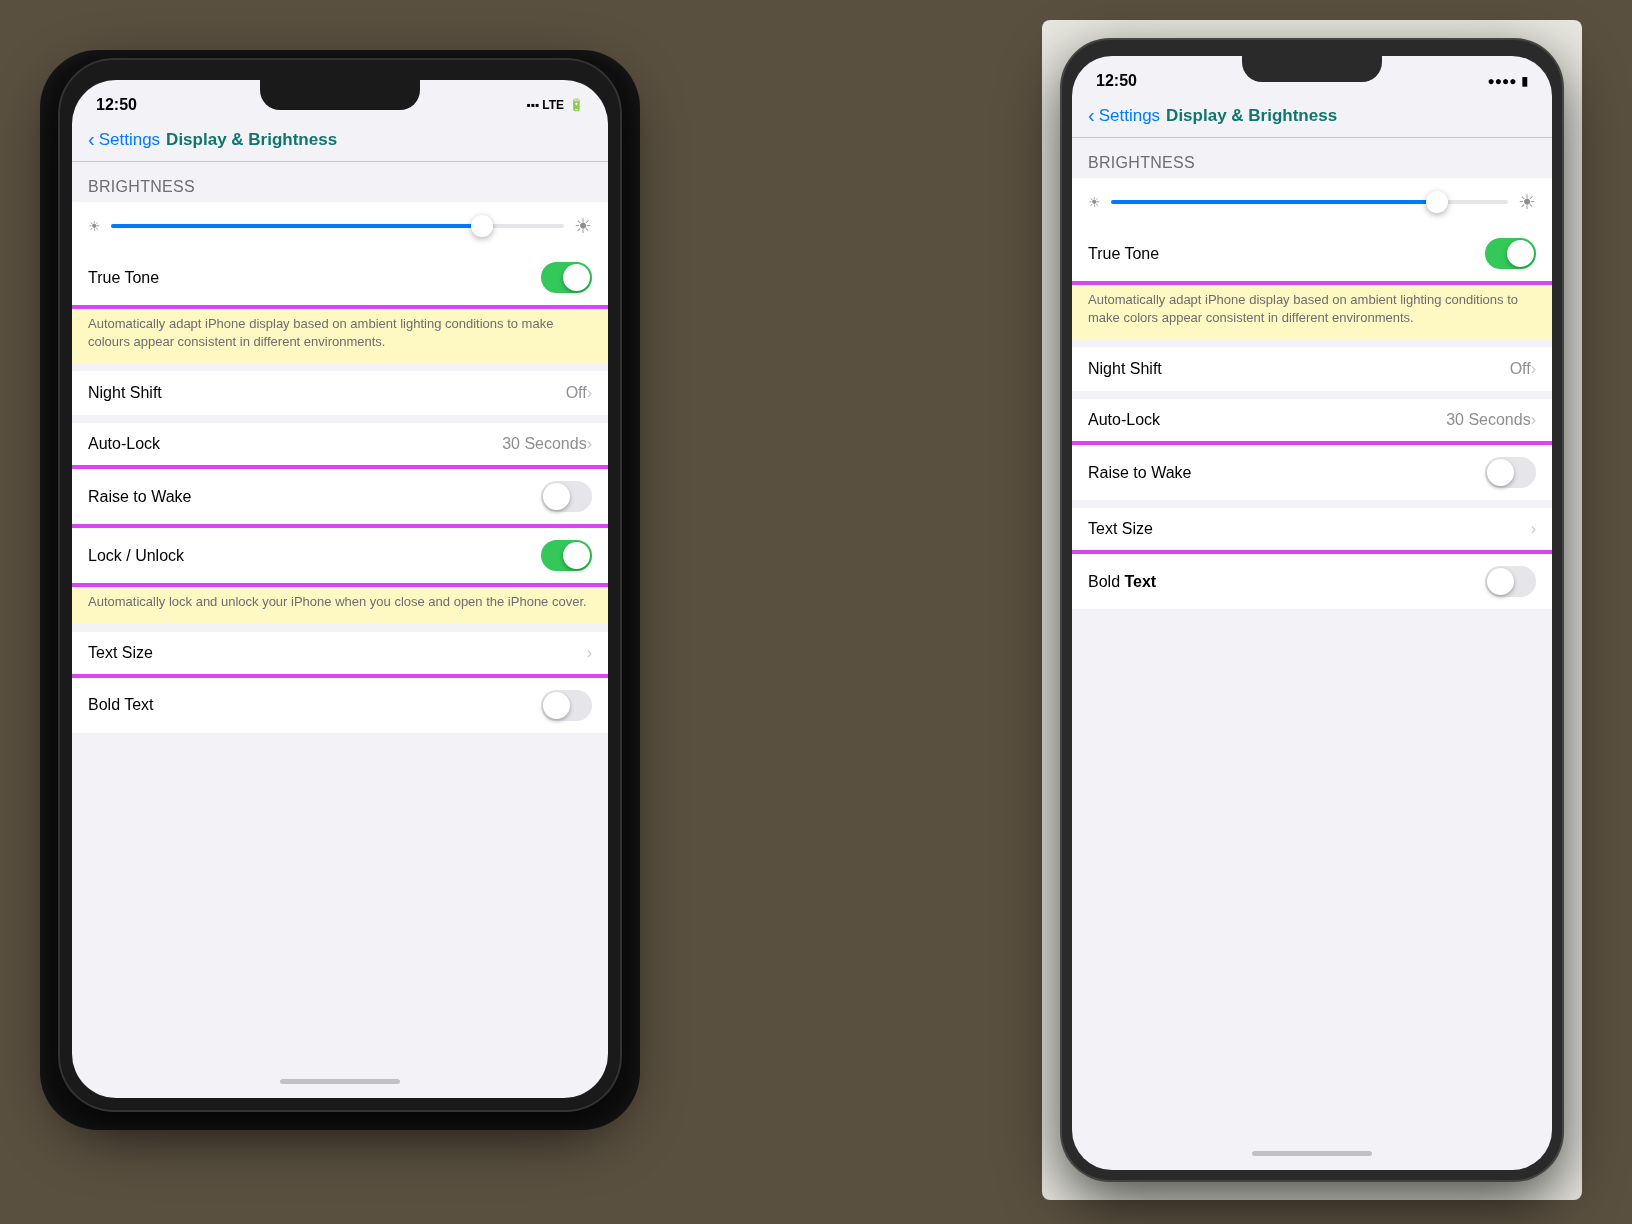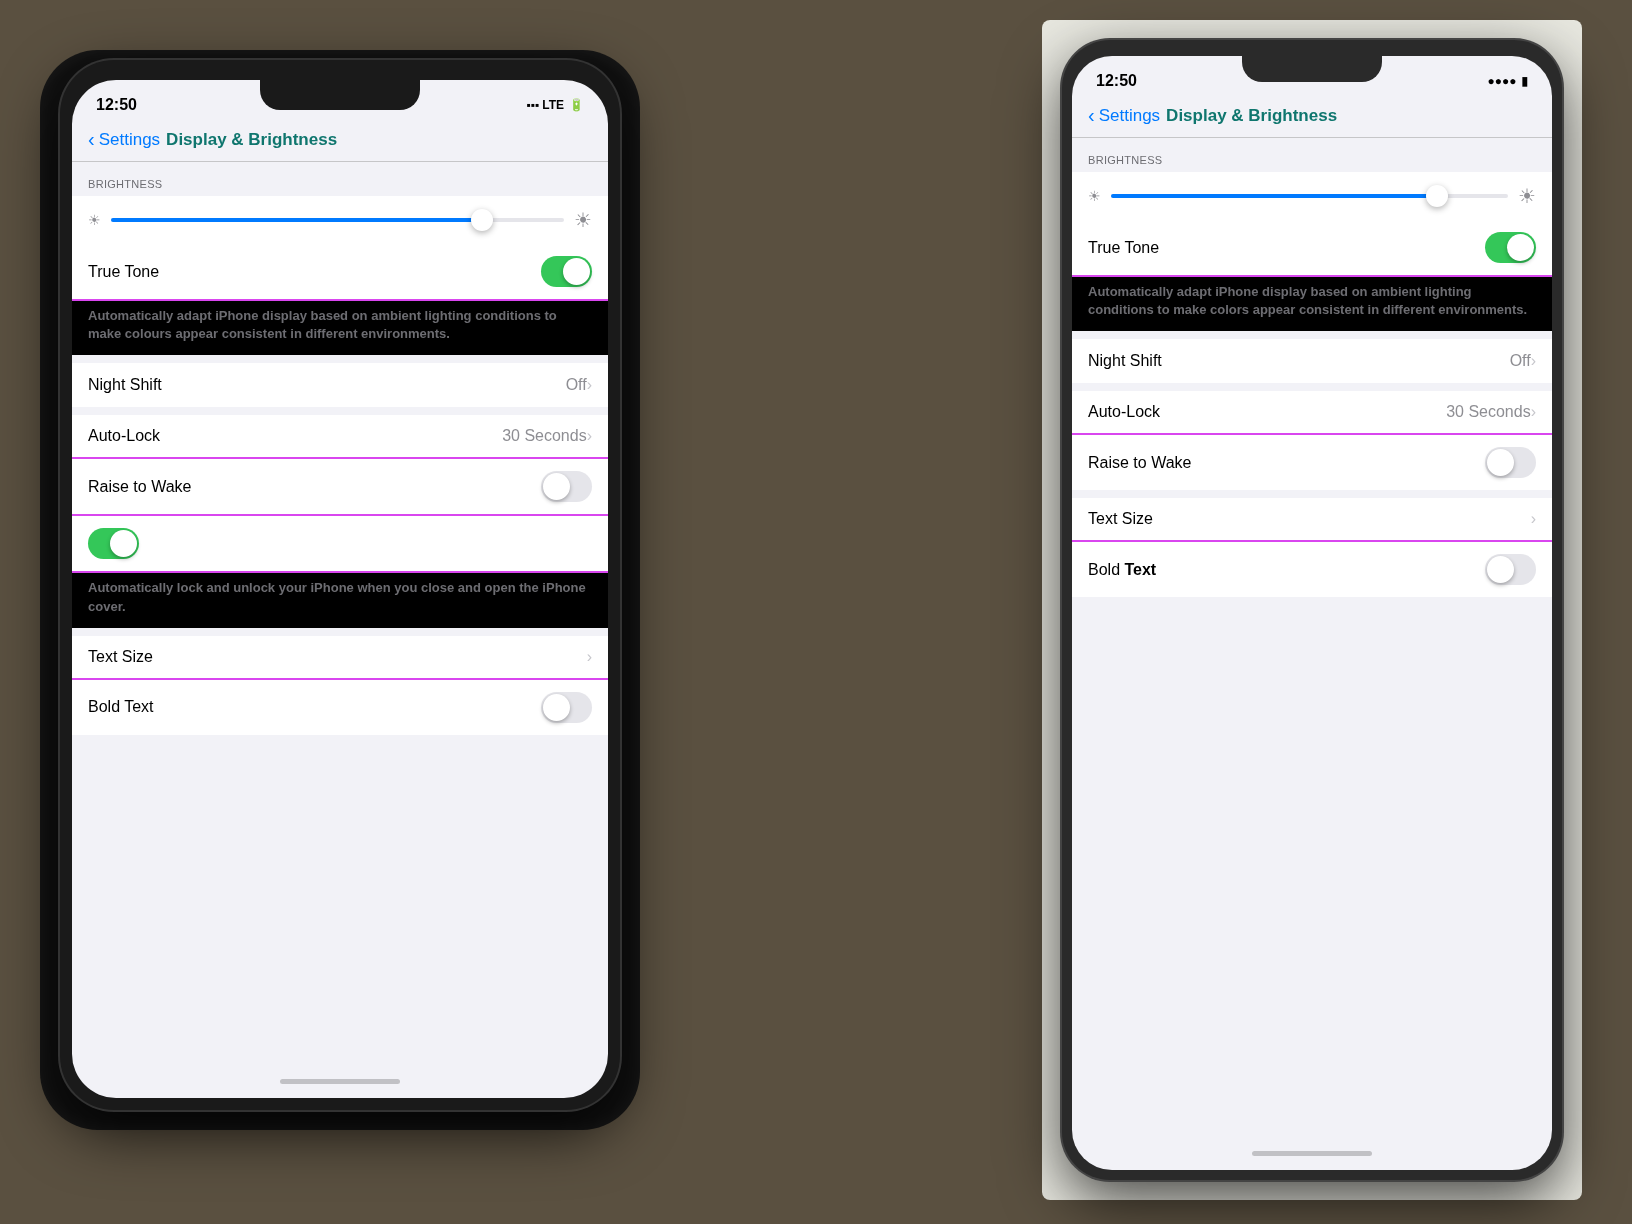--- a/index.html
+++ b/index.html
@@ -126,38 +126,38 @@
     }
 
     .nav-title {
       font-size: 17px;
       font-weight: 700;
       color: #0f766e;
       margin-left: 6px;
     }
 
     .section-header {
-      font-size: 11px;
+      font-size: 16px;
       font-weight: 400;
       color: #6d6d72;
       padding: 16px 16px 6px;
       letter-spacing: 0.3px;
       text-transform: uppercase;
     }
 
     .card {
       background: #fff;
       margin: 0 0 8px 0;
     }
 
     .row {
       display: flex;
       align-items: center;
       padding: 12px 16px;
-      border-bottom: 2px solid #d946ef;
+      border-bottom: 4px solid #d946ef;
       background: #fff;
       min-height: 44px;
     }
 
     .row:last-child {
       border-bottom: none;
     }
 
     .row-label {
       font-size: 16px;
@@ -253,23 +253,22 @@
       height: 22px;
       border-radius: 50%;
       background: #fff;
       box-shadow: 0 2px 6px rgba(0,0,0,0.3);
     }
 
     .description-text {
       font-size: 13px;
       color: #6d6d72;
       padding: 6px 16px 12px;
-      background: #000000;
+      background: #fef9c3;
       line-height: 1.4;
-      font-weight: bold;
     }
 
     
     .home-indicator {
       position: absolute;
       bottom: 14px;
       left: 50%;
       transform: translateX(-50%);
       width: 120px;
       height: 5px;
@@ -370,20 +369,21 @@
       </div>
 
       <div class="row">
         <span class="row-label">Raise to Wake</span>
         <div class="toggle off">
           <div class="toggle-thumb"></div>
         </div>
       </div>
 
       <div class="row">
+        <span class="row-label">Lock / Unlock</span>
         <div class="toggle on">
           <div class="toggle-thumb"></div>
         </div>
       </div>
 
       <div class="description-text">Automatically lock and unlock your iPhone when you close and open the iPhone cover.</div>
     </div>
 
     <div class="card">
       <div class="row">

